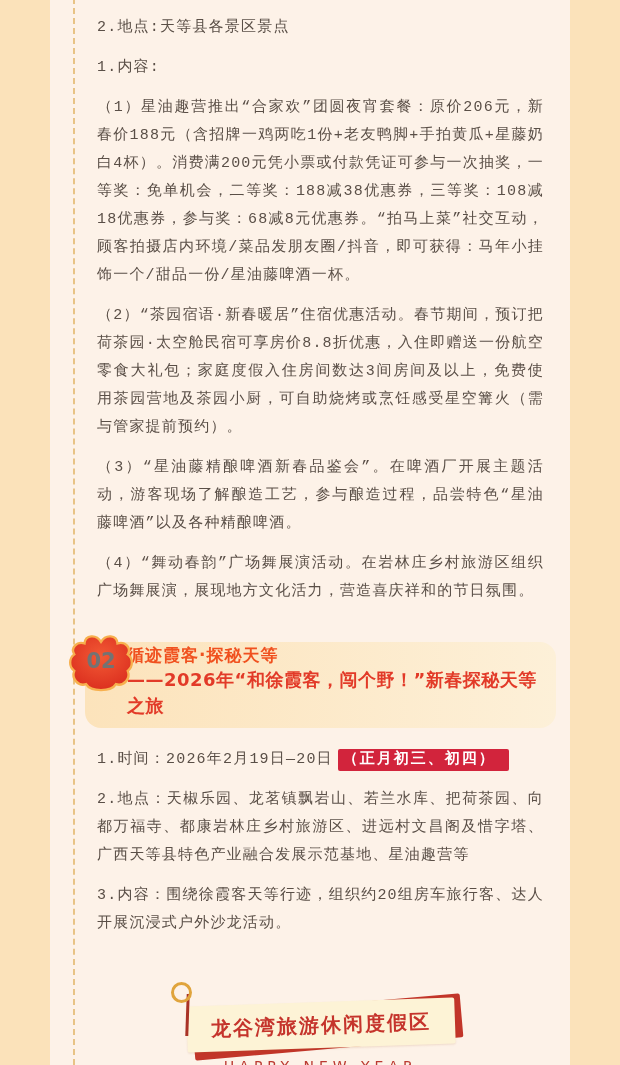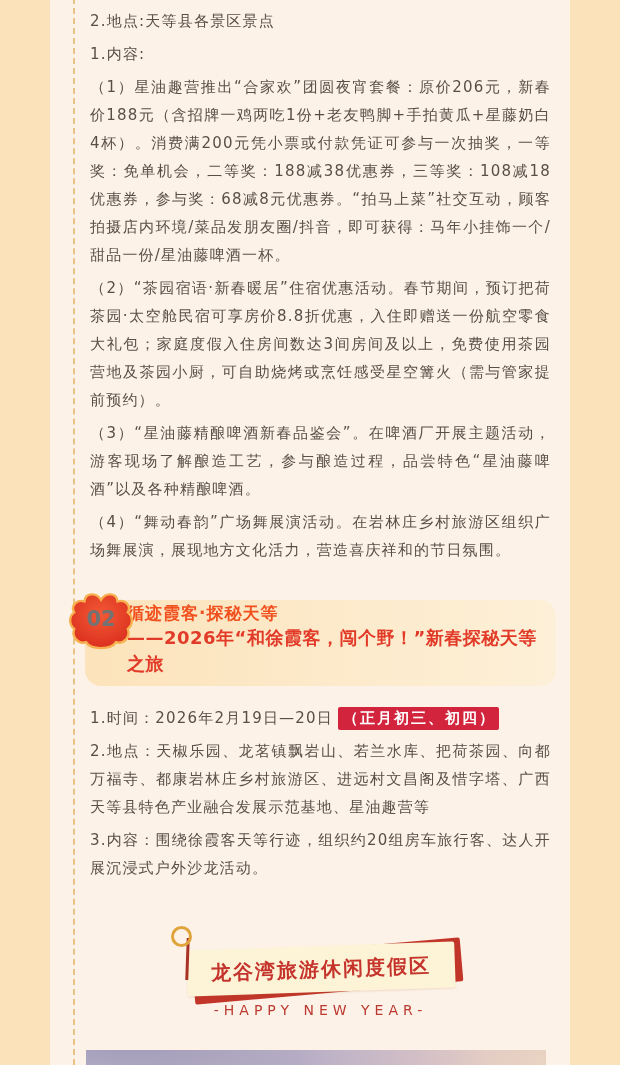--- a/index.html
+++ b/index.html
@@ -14,21 +14,21 @@
   }
   .dash-line {
     position:absolute; left:73px; top:-2px; height:103%; width:0;
     border-left:2px dashed rgba(231,192,128,.95);
   }
   .content {
     position:absolute; left:85px; top:2px; width:471px;
     color:#5a4f47; font-size:15px; line-height:28px;
     letter-spacing:1.2px; text-align:justify;
   }
-  .content p { margin:5px; }
+  .content p { margin:12px;font-family:Liberation Mono, monospace; }
 
   
   .sec-header { position:relative; margin:36px 0 18px 0; }
   .sec-box {
     background:linear-gradient(90deg,#fce3bb,#fdf0d8);
     border-radius:16px; padding:1px 12px 9px 42px;
   }
   .sec-title {
     color:#f0511f; font-weight:bold; font-size:17px; line-height:24px;
     letter-spacing:1px; text-align:left;
@@ -41,21 +41,21 @@
   .badge svg { position:absolute; left:0; top:0; width:100%; height:100%; }
   .badge-num {
     position:absolute; inset:0; display:flex; align-items:center; justify-content:center;
     color:#737373; font-weight:bold; font-size:21px; letter-spacing:0;
     padding-bottom:5px;
   }
 
   
   .hl {
     background:#d2243c; color:#ffffff; font-weight:bold;
-    padding:2px 3px 3px 5px; border-radius:2px; margin-left:5px;
+    padding:2px 13px 3px 5px; border-radius:2px; margin-left:5px;
     letter-spacing:2px; white-space:nowrap;
   }
 
   
   .banner { margin-top:64px; text-align:center; }
   .label-wrap { position:relative; display:inline-block; }
   .label-red {
     position:absolute; left:6px; right:-7px; top:3px; bottom:-1px;
     background:#c23529; transform:rotate(-5deg); border-radius:2px;
   }

